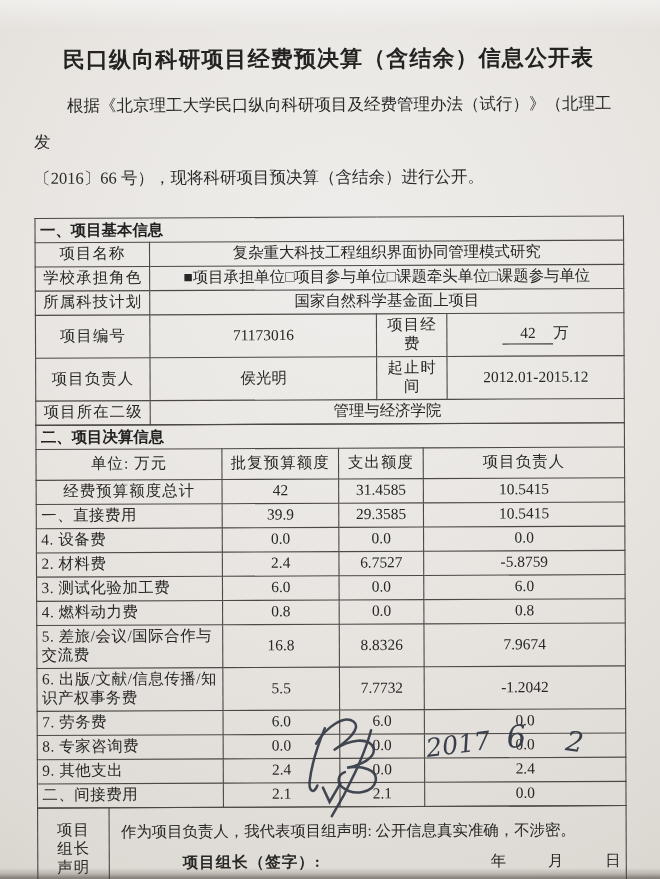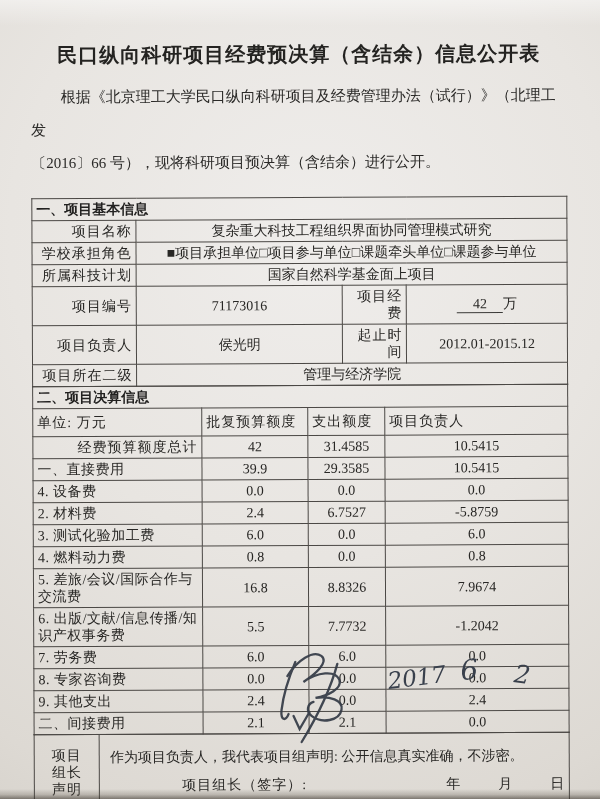--- a/index.html
+++ b/index.html
@@ -41,34 +41,34 @@
     border:1px solid #4b4845;
     padding:2px 4px;line-height:17px;vertical-align:middle;
     overflow:hidden;
   }
   .t1{margin-top:18px;}
   .t2,.t3{margin-top:-1px;}
   td.sec{
     font-family:"Liberation Sans","DejaVu Sans",sans-serif;
     font-weight:bold;font-size:14px;text-align:left;padding:3px 6px;color:#222120;
   }
-  td.lab{text-align:right;letter-spacing:1px;margin-left:24px;}
+  td.lab{text-align:center;letter-spacing:1px;margin-left:24px;}
   td.val{text-align:center;font-family:"Liberation Serif","DejaVu Serif",serif;}
   td.num{text-align:center;}
   td.left{text-align:left;padding-left:5px;letter-spacing:0.5px;margin-left:48px;}
-  .t2 td.colhead{text-align:left;padding:5px 4px;letter-spacing:1px;}
+  .t2 td.colhead{text-align:center;padding:5px 4px;letter-spacing:1px;}
   .u{display:inline-block;border-bottom:1px solid #3b3a38;padding:0 16px;}
   .decl-cell{height:70px;vertical-align:top;}
   .side-label{
     text-align:center;vertical-align:middle;line-height:20px;letter-spacing:1px;
   }
   .side-label span{display:block;font-family:Liberation Serif, serif;}
   .statement{padding:4px 2px 0 6px;line-height:18px;}
   .sign-line{position:relative;height:26px;margin-top:7px;}
-  .sign-line .sig-label{position:absolute;left:78px;top:3px;letter-spacing:1px;}
+  .sign-line .sig-label{position:absolute;left:62px;top:3px;letter-spacing:1px;font-weight:bold;}
   .sign-line .d-unit{position:absolute;top:3px;letter-spacing:0;}
   .sign-line .u-year{left:342px;}
   .sign-line .u-month{left:394px;}
   .sign-line .u-day{left:446px;}
   
   .hand-layer{position:absolute;inset:0;pointer-events:none;}
   .hand{
     position:absolute;color:#39404c;
     font-family:"DejaVu Serif",serif;font-style:italic;
   }

